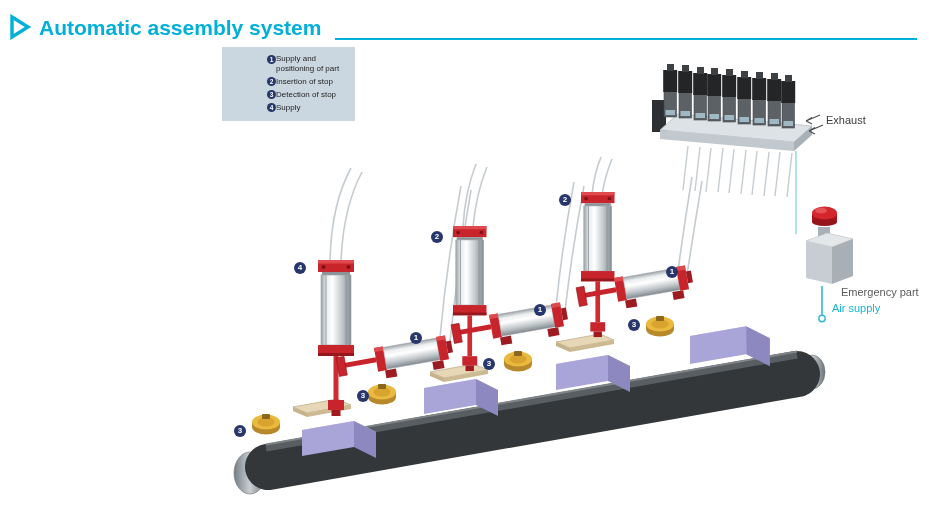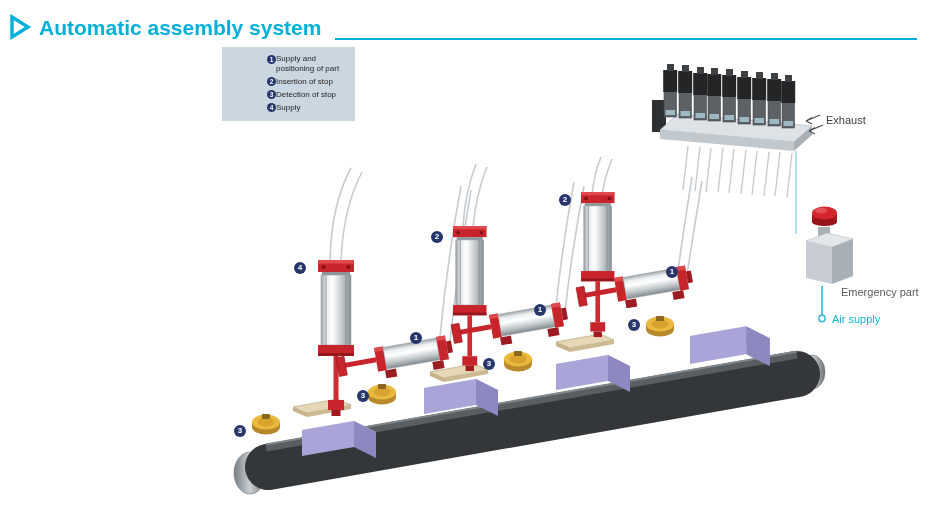--- a/index.html
+++ b/index.html
@@ -236,15 +236,15 @@
   <div class="dbadge" style="left:410px;top:332px">1</div>
   <div class="dbadge" style="left:534px;top:304px">1</div>
   <div class="dbadge" style="left:666px;top:266px">1</div>
   <div class="dbadge" style="left:357px;top:390px">3</div>
   <div class="dbadge" style="left:483px;top:358px">3</div>
   <div class="dbadge" style="left:628px;top:319px">3</div>
   <div class="dbadge" style="left:234px;top:425px">3</div>
 
   <div class="flabel" style="left:826px;top:114px">Exhaust</div>
   <div class="flabel estop" style="left:841px;top:286px">Emergency part</div>
-  <div class="flabel air" style="left:832px;top:313px">Air supply</div>
+  <div class="flabel air" style="left:832px;top:302px">Air supply</div>
 
 </div>
 
 </body></html>

